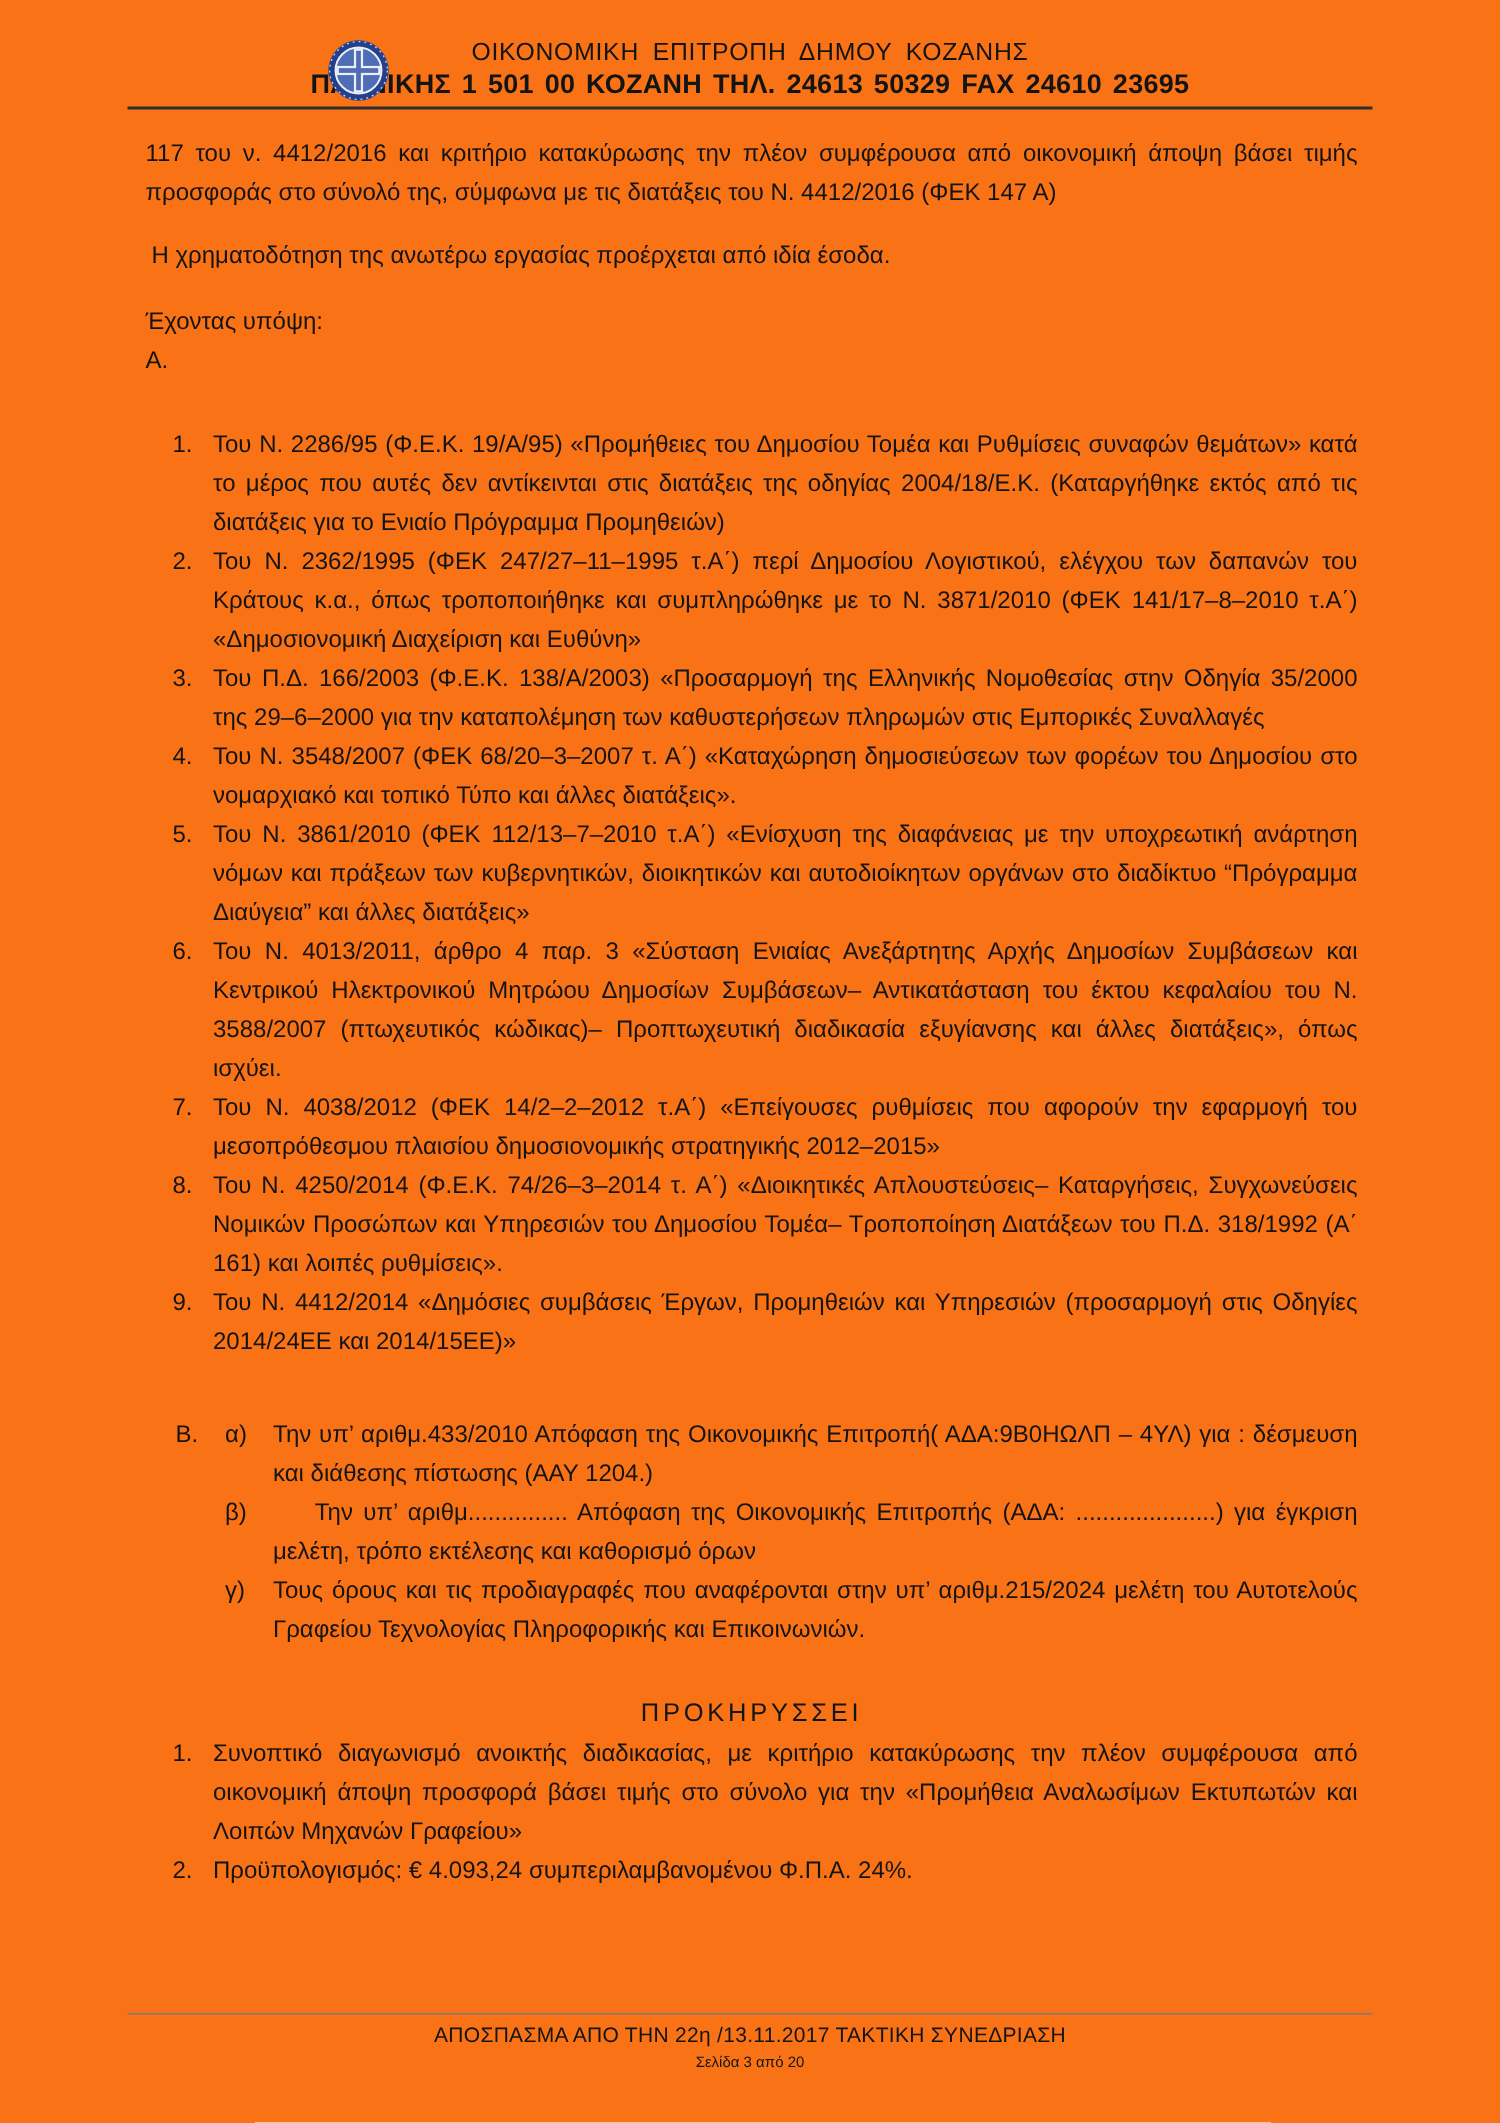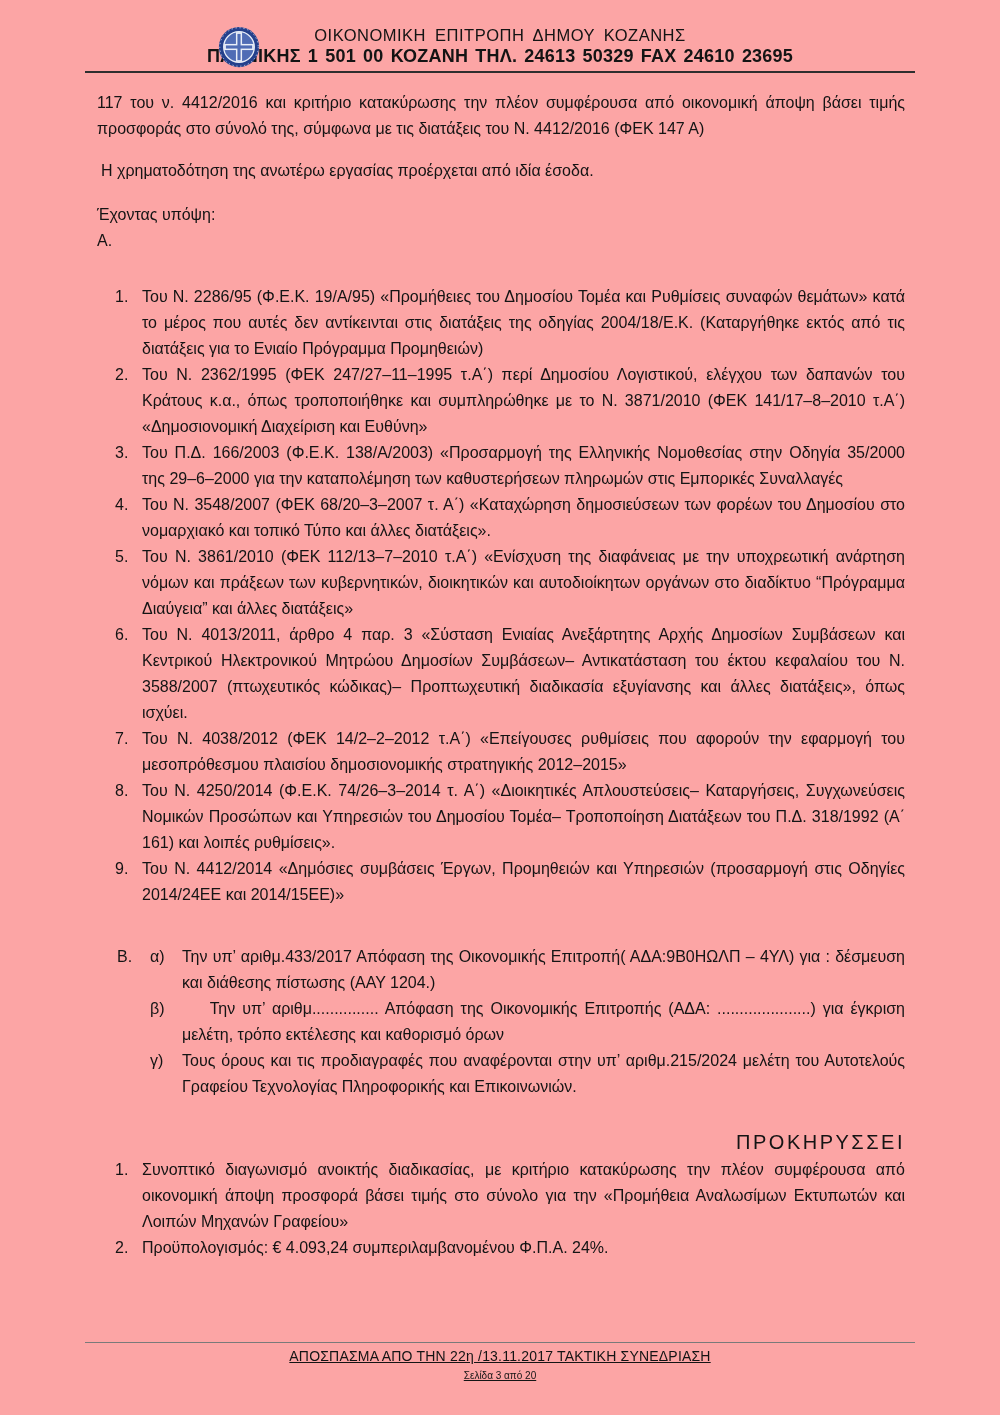--- a/index.html
+++ b/index.html
@@ -2,21 +2,21 @@
 <html><head>
 <meta charset="utf-8">
 <style>
   * { margin: 0; padding: 0; box-sizing: border-box; }
   html, body { background: #ffffff; }
   .page {
     position: relative;
     width: 1000px;
     height: 1415px;
     margin: 0 auto;
-    background: #fca5a5;
+    background: #f97316;
     font-family: "Liberation Sans", "DejaVu Sans", sans-serif;
     color: #141414;
     font-size: 16px;
     line-height: 26px;
     overflow: hidden;
   }
   
   .doc-header { position: relative; padding-top: 25px; }
   .logo-wrap { position: absolute; left: 218px; top: 26px; width: 42px; height: 42px; }
   .header-text { text-align: center; }
@@ -38,24 +38,24 @@
   .litem .num { flex: 0 0 27px; width: 27px; }
   .litem .txt { flex: 1 1 auto; }
   
   .section-b { display: flex; margin-top: 36px; padding-left: 20px; }
   .b-label { flex: 0 0 33px; width: 33px; }
   .b-items { flex: 1 1 auto; }
   .b-item { display: flex; }
   .b-item .bnum { flex: 0 0 30px; width: 30px; }
   .b-item .txt { flex: 1 1 auto; padding-left: 2px; }
   
-  .announce-heading { margin-top: 29px; text-align: right; font-size: 20px; letter-spacing: 2.5px; }
+  .announce-heading { margin-top: 29px; text-align: center; font-size: 17px; letter-spacing: 2.5px; }
   .annlist { margin-top: 2px; }
   
-  .doc-footer { position: absolute; left: 0; right: 0; top: 1342px; text-decoration: underline; }
+  .doc-footer { position: absolute; left: 0; right: 0; top: 1342px; }
   .footer-rule { margin: 0 85px; border-top: 1.5px solid #7a7a7a; }
   .footer-line1 { margin-top: 4px; text-align: center; font-size: 14px; line-height: 19px; letter-spacing: .2px; }
   .footer-line2 { text-align: center; font-size: 10px; line-height: 19px; }
 </style>
 </head>
 <body>
 
 <div class="page">
 
   <header class="doc-header">
@@ -141,21 +141,21 @@
           <div class="txt justify">Του Ν. 4412/2014 «Δημόσιες συμβάσεις Έργων, Προμηθειών και Υπηρεσιών (προσαρμογή στις Οδηγίες 2014/24ΕΕ και 2014/15ΕΕ)»</div>
         </li>
       </ol>
 
     <div class="section-b">
       <span class="b-label">Β.</span>
       <div class="b-items">
 
           <div class="b-item">
             <span class="bnum">α)</span>
-            <div class="txt justify">Την υπ’ αριθμ.433/2017 Απόφαση της Οικονομικής Επιτροπή( ΑΔΑ:9Β0ΗΩΛΠ – 4ΥΛ) για : δέσμευση και διάθεσης πίστωσης (ΑΑΥ 1204.)</div>
+            <div class="txt justify">Την υπ’ αριθμ.433/2010 Απόφαση της Οικονομικής Επιτροπή( ΑΔΑ:9Β0ΗΩΛΠ – 4ΥΛ) για : δέσμευση και διάθεσης πίστωσης (ΑΑΥ 1204.)</div>
           </div>
 
           <div class="b-item">
             <span class="bnum">β)</span>
             <div class="txt justify">&nbsp;&nbsp;&nbsp;&nbsp;Την υπ’ αριθμ............... Απόφαση της Οικονομικής Επιτροπής (ΑΔΑ: .....................) για έγκριση μελέτη, τρόπο εκτέλεσης και καθορισμό όρων</div>
           </div>
 
           <div class="b-item">
             <span class="bnum">γ)</span>
             <div class="txt justify">Τους όρους και τις προδιαγραφές που αναφέρονται στην υπ’ αριθμ.215/2024 μελέτη του  Αυτοτελούς  Γραφείου Τεχνολογίας Πληροφορικής και Επικοινωνιών.</div>

